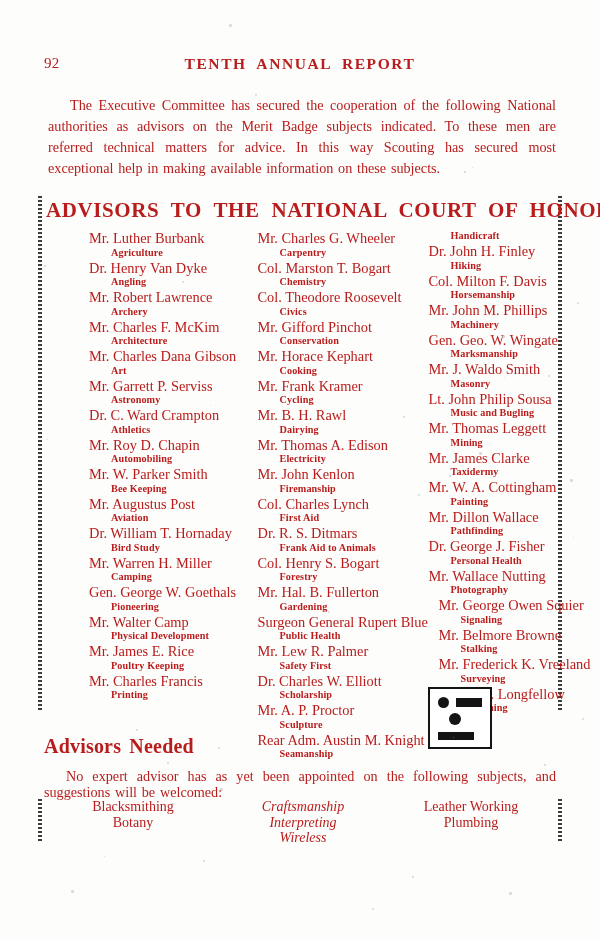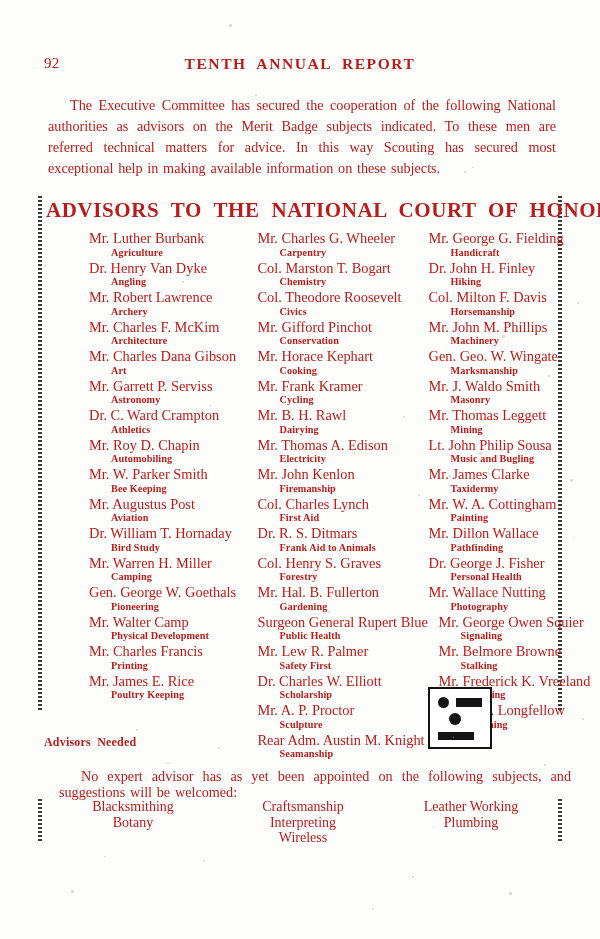--- a/index.html
+++ b/index.html
@@ -149,56 +149,55 @@
   .stamp-bar-2 {
     position: absolute; left: 8px; top: 43px;
     width: 36px; height: 8px; background: #141414;
   }
 
   
   .needed-title {
     position: absolute;
     left: 44px;
     top: 735px;
-    font-size: 12px;
+    font-size: 20px;
     font-weight: bold;
     letter-spacing: 0.2px;
     word-spacing: 3px;
   }
   .needed-para {
     position: absolute;
     left: 44px;
     top: 768px;
     width: 512px;
     font-size: 14.2px;
     line-height: 16.4px;
     text-align: justify;
     word-spacing: 1.2px;
-    margin-left: 15px;
   }
   .needed-para .lead { padding-left: 22px; }
 
   .needed-block {
     position: absolute;
     left: 38px;
     top: 799px;
     width: 524px;
     height: 44px;
   }
   .needed-columns {
     position: absolute;
     left: 8px;
     top: 0;
     width: 508px;
     display: flex;
     text-align: center;
   }
   .needed-col { width: 169px; }
   .needed-col.c1 { padding-left: 4px; }
-  .needed-col.c2 { padding-left: 4px; }
+  .needed-col.c2 { padding-left: 4px; font-style: italic; }
   .needed-col.c3 { padding-left: 2px; }
   .needed-item {
     font-size: 14px;
     line-height: 15.6px;
     white-space: nowrap;
   }
 
   
   .footer { position: absolute; left: 0; top: 878px; width: 600px; height: 60px; }
 
@@ -282,27 +281,27 @@
           </div>
           <div class="entry">
             <div class="adv-name">Gen. George W. Goethals</div>
             <div class="adv-subject">Pioneering</div>
           </div>
           <div class="entry">
             <div class="adv-name">Mr. Walter Camp</div>
             <div class="adv-subject">Physical Development</div>
           </div>
           <div class="entry">
+            <div class="adv-name">Mr. James E. Rice</div>
+            <div class="adv-subject">Poultry Keeping</div>
+          </div>
+          <div class="entry">
             <div class="adv-name">Mr. Charles Francis</div>
             <div class="adv-subject">Printing</div>
           </div>
-          <div class="entry">
-            <div class="adv-name">Mr. James E. Rice</div>
-            <div class="adv-subject">Poultry Keeping</div>
-          </div>
         </div>
       <div class="col col-2">
           <div class="entry">
             <div class="adv-name">Mr. Charles G. Wheeler</div>
             <div class="adv-subject">Carpentry</div>
           </div>
           <div class="entry">
             <div class="adv-name">Col. Marston T. Bogart</div>
             <div class="adv-subject">Chemistry</div>
           </div>
@@ -336,21 +335,21 @@
           </div>
           <div class="entry">
             <div class="adv-name">Col. Charles Lynch</div>
             <div class="adv-subject">First Aid</div>
           </div>
           <div class="entry">
             <div class="adv-name">Dr. R. S. Ditmars</div>
             <div class="adv-subject">Frank Aid to Animals</div>
           </div>
           <div class="entry">
-            <div class="adv-name">Col. Henry S. Graves</div>
+            <div class="adv-name">Col. Henry S. Bogart</div>
             <div class="adv-subject">Forestry</div>
           </div>
           <div class="entry">
             <div class="adv-name">Mr. Hal. B. Fullerton</div>
             <div class="adv-subject">Gardening</div>
           </div>
           <div class="entry">
             <div class="adv-name">Surgeon General Rupert Blue</div>
             <div class="adv-subject">Public Health</div>
           </div>
@@ -366,21 +365,20 @@
             <div class="adv-name">Mr. A. P. Proctor</div>
             <div class="adv-subject">Sculpture</div>
           </div>
           <div class="entry">
             <div class="adv-name">Rear Adm. Austin M. Knight</div>
             <div class="adv-subject">Seamanship</div>
           </div>
         </div>
       <div class="col col-3">
           <div class="entry">
-            <div class="adv-name">Mr. George G. Fielding</div>
             <div class="adv-subject">Handicraft</div>
           </div>
           <div class="entry">
             <div class="adv-name">Dr. John H. Finley</div>
             <div class="adv-subject">Hiking</div>
           </div>
           <div class="entry">
             <div class="adv-name">Col. Milton F. Davis</div>
             <div class="adv-subject">Horsemanship</div>
           </div>
@@ -390,26 +388,26 @@
           </div>
           <div class="entry">
             <div class="adv-name">Gen. Geo. W. Wingate</div>
             <div class="adv-subject">Marksmanship</div>
           </div>
           <div class="entry">
             <div class="adv-name">Mr. J. Waldo Smith</div>
             <div class="adv-subject">Masonry</div>
           </div>
           <div class="entry">
+            <div class="adv-name">Lt. John Philip Sousa</div>
+            <div class="adv-subject">Music and Bugling</div>
+          </div>
+          <div class="entry">
             <div class="adv-name">Mr. Thomas Leggett</div>
             <div class="adv-subject">Mining</div>
-          </div>
-          <div class="entry">
-            <div class="adv-name">Lt. John Philip Sousa</div>
-            <div class="adv-subject">Music and Bugling</div>
           </div>
           <div class="entry">
             <div class="adv-name">Mr. James Clarke</div>
             <div class="adv-subject">Taxidermy</div>
           </div>
           <div class="entry">
             <div class="adv-name">Mr. W. A. Cottingham</div>
             <div class="adv-subject">Painting</div>
           </div>
           <div class="entry">

